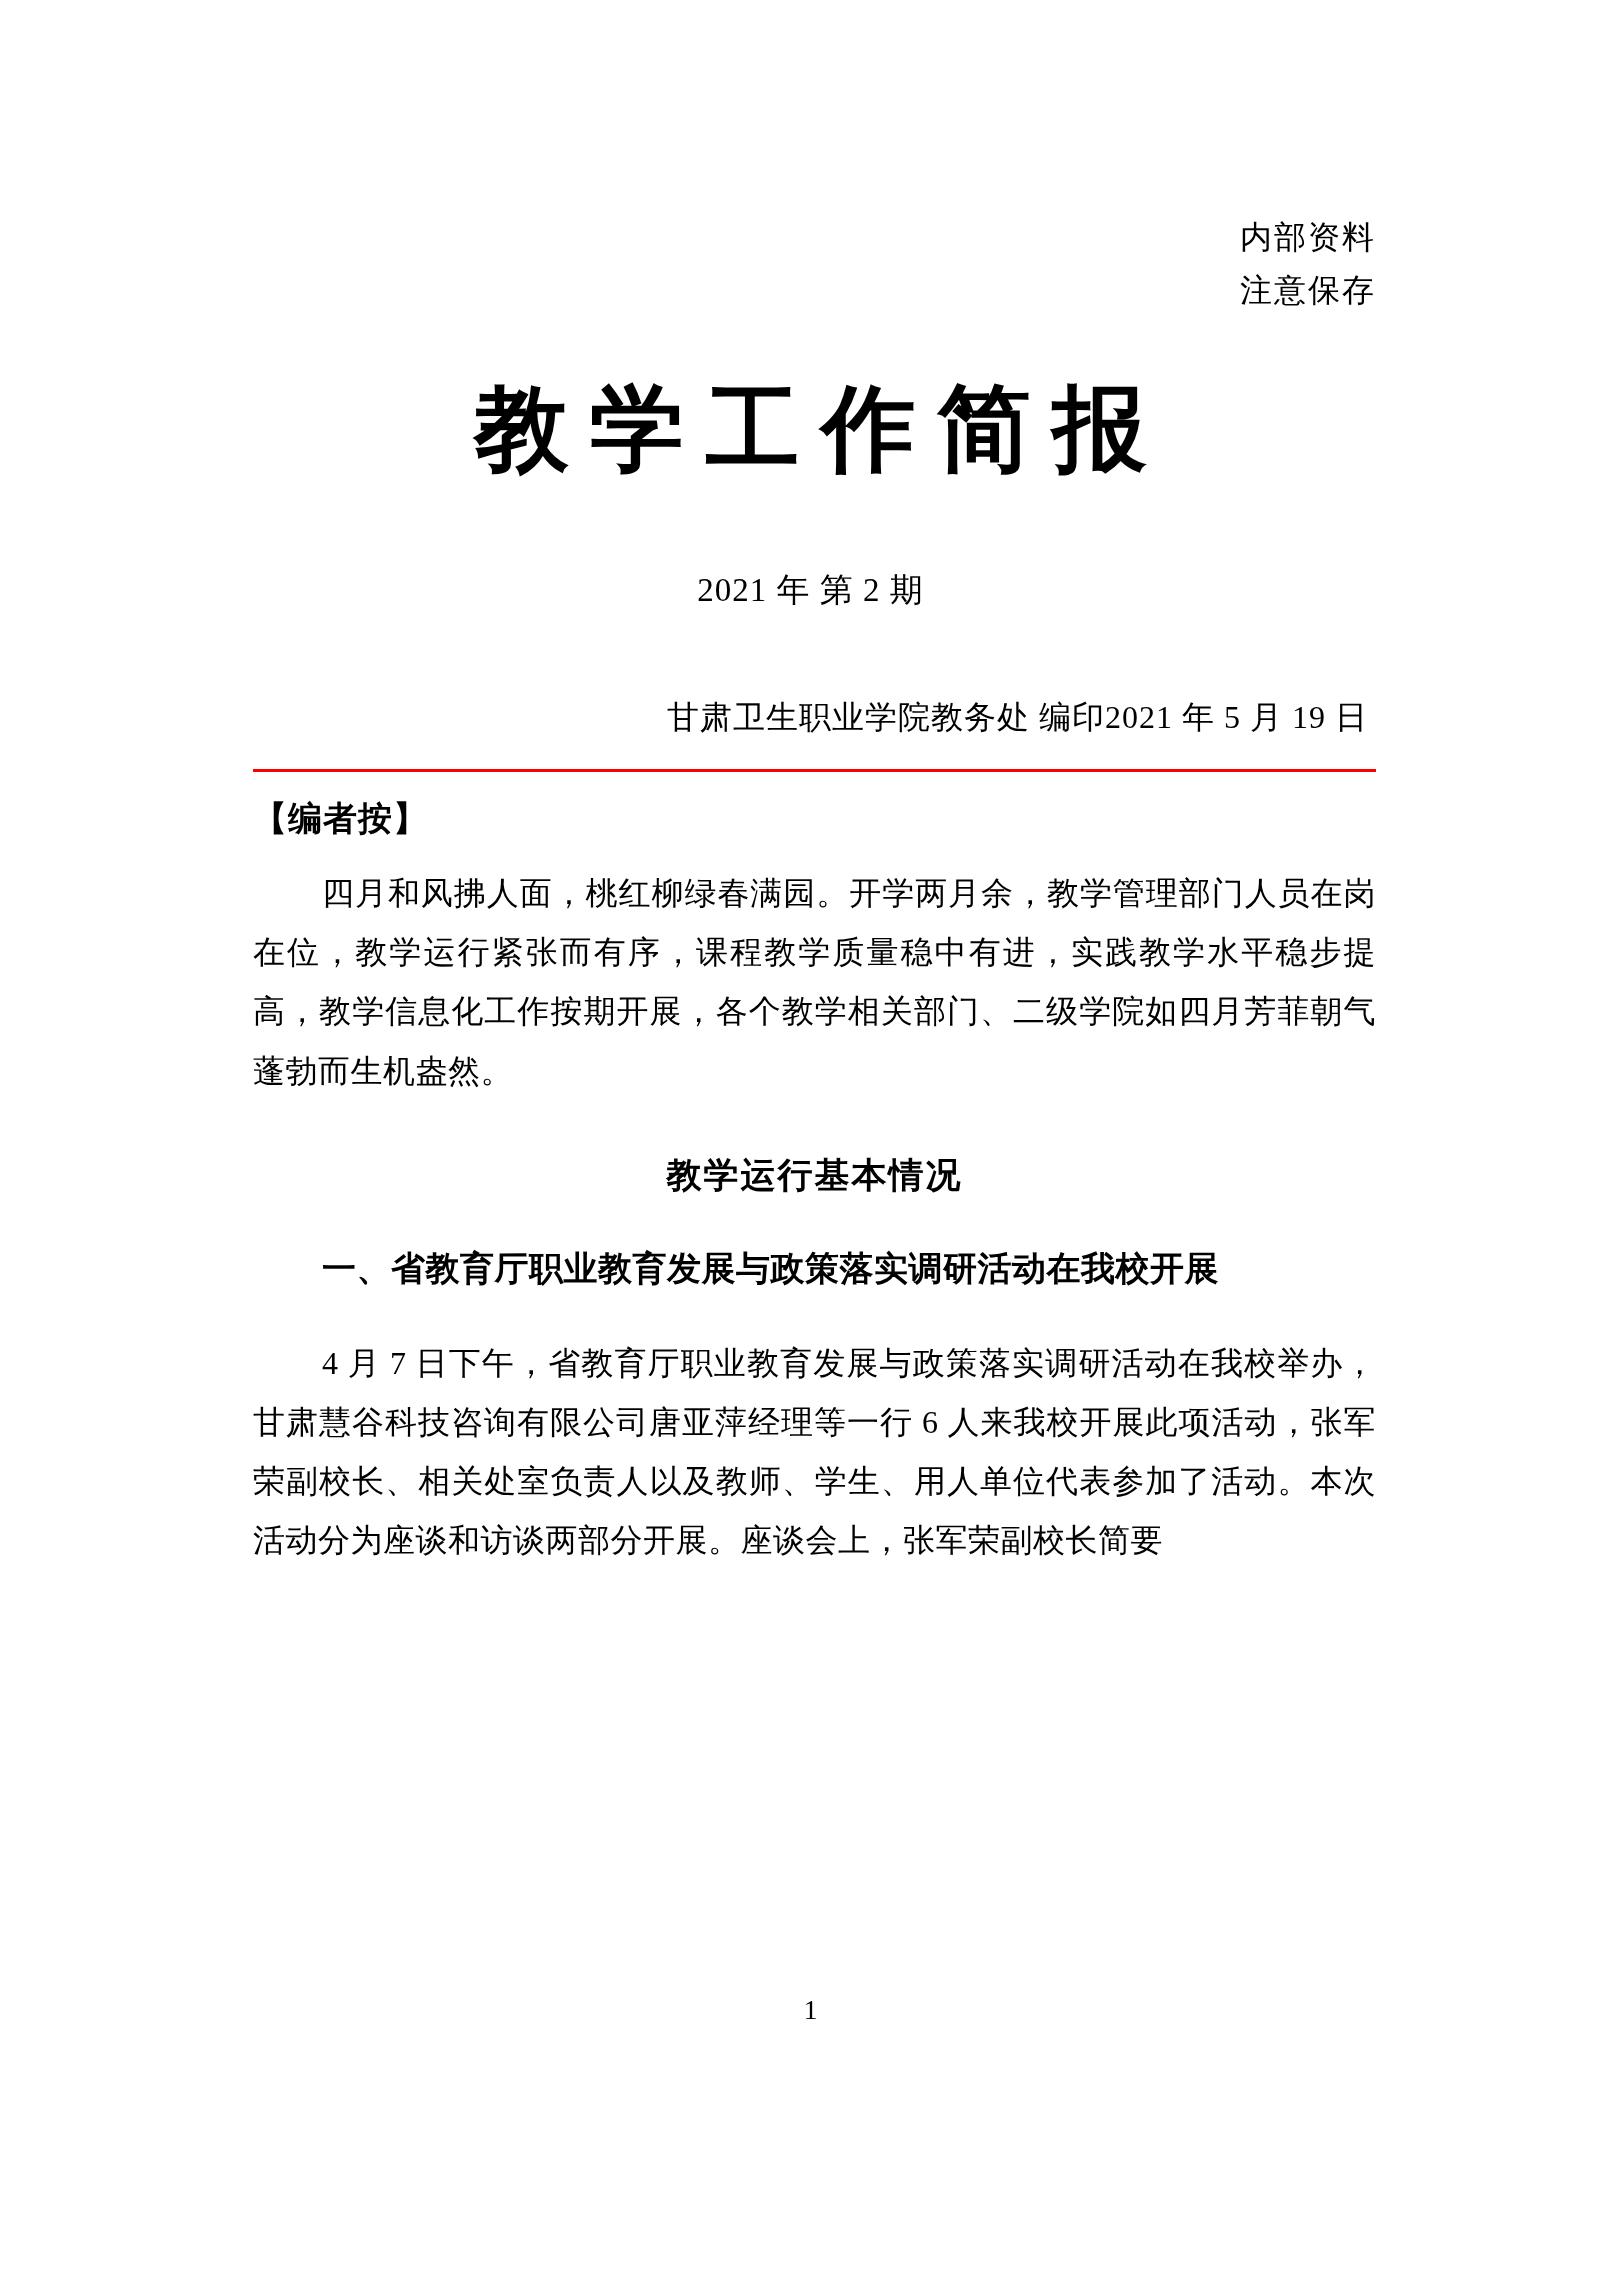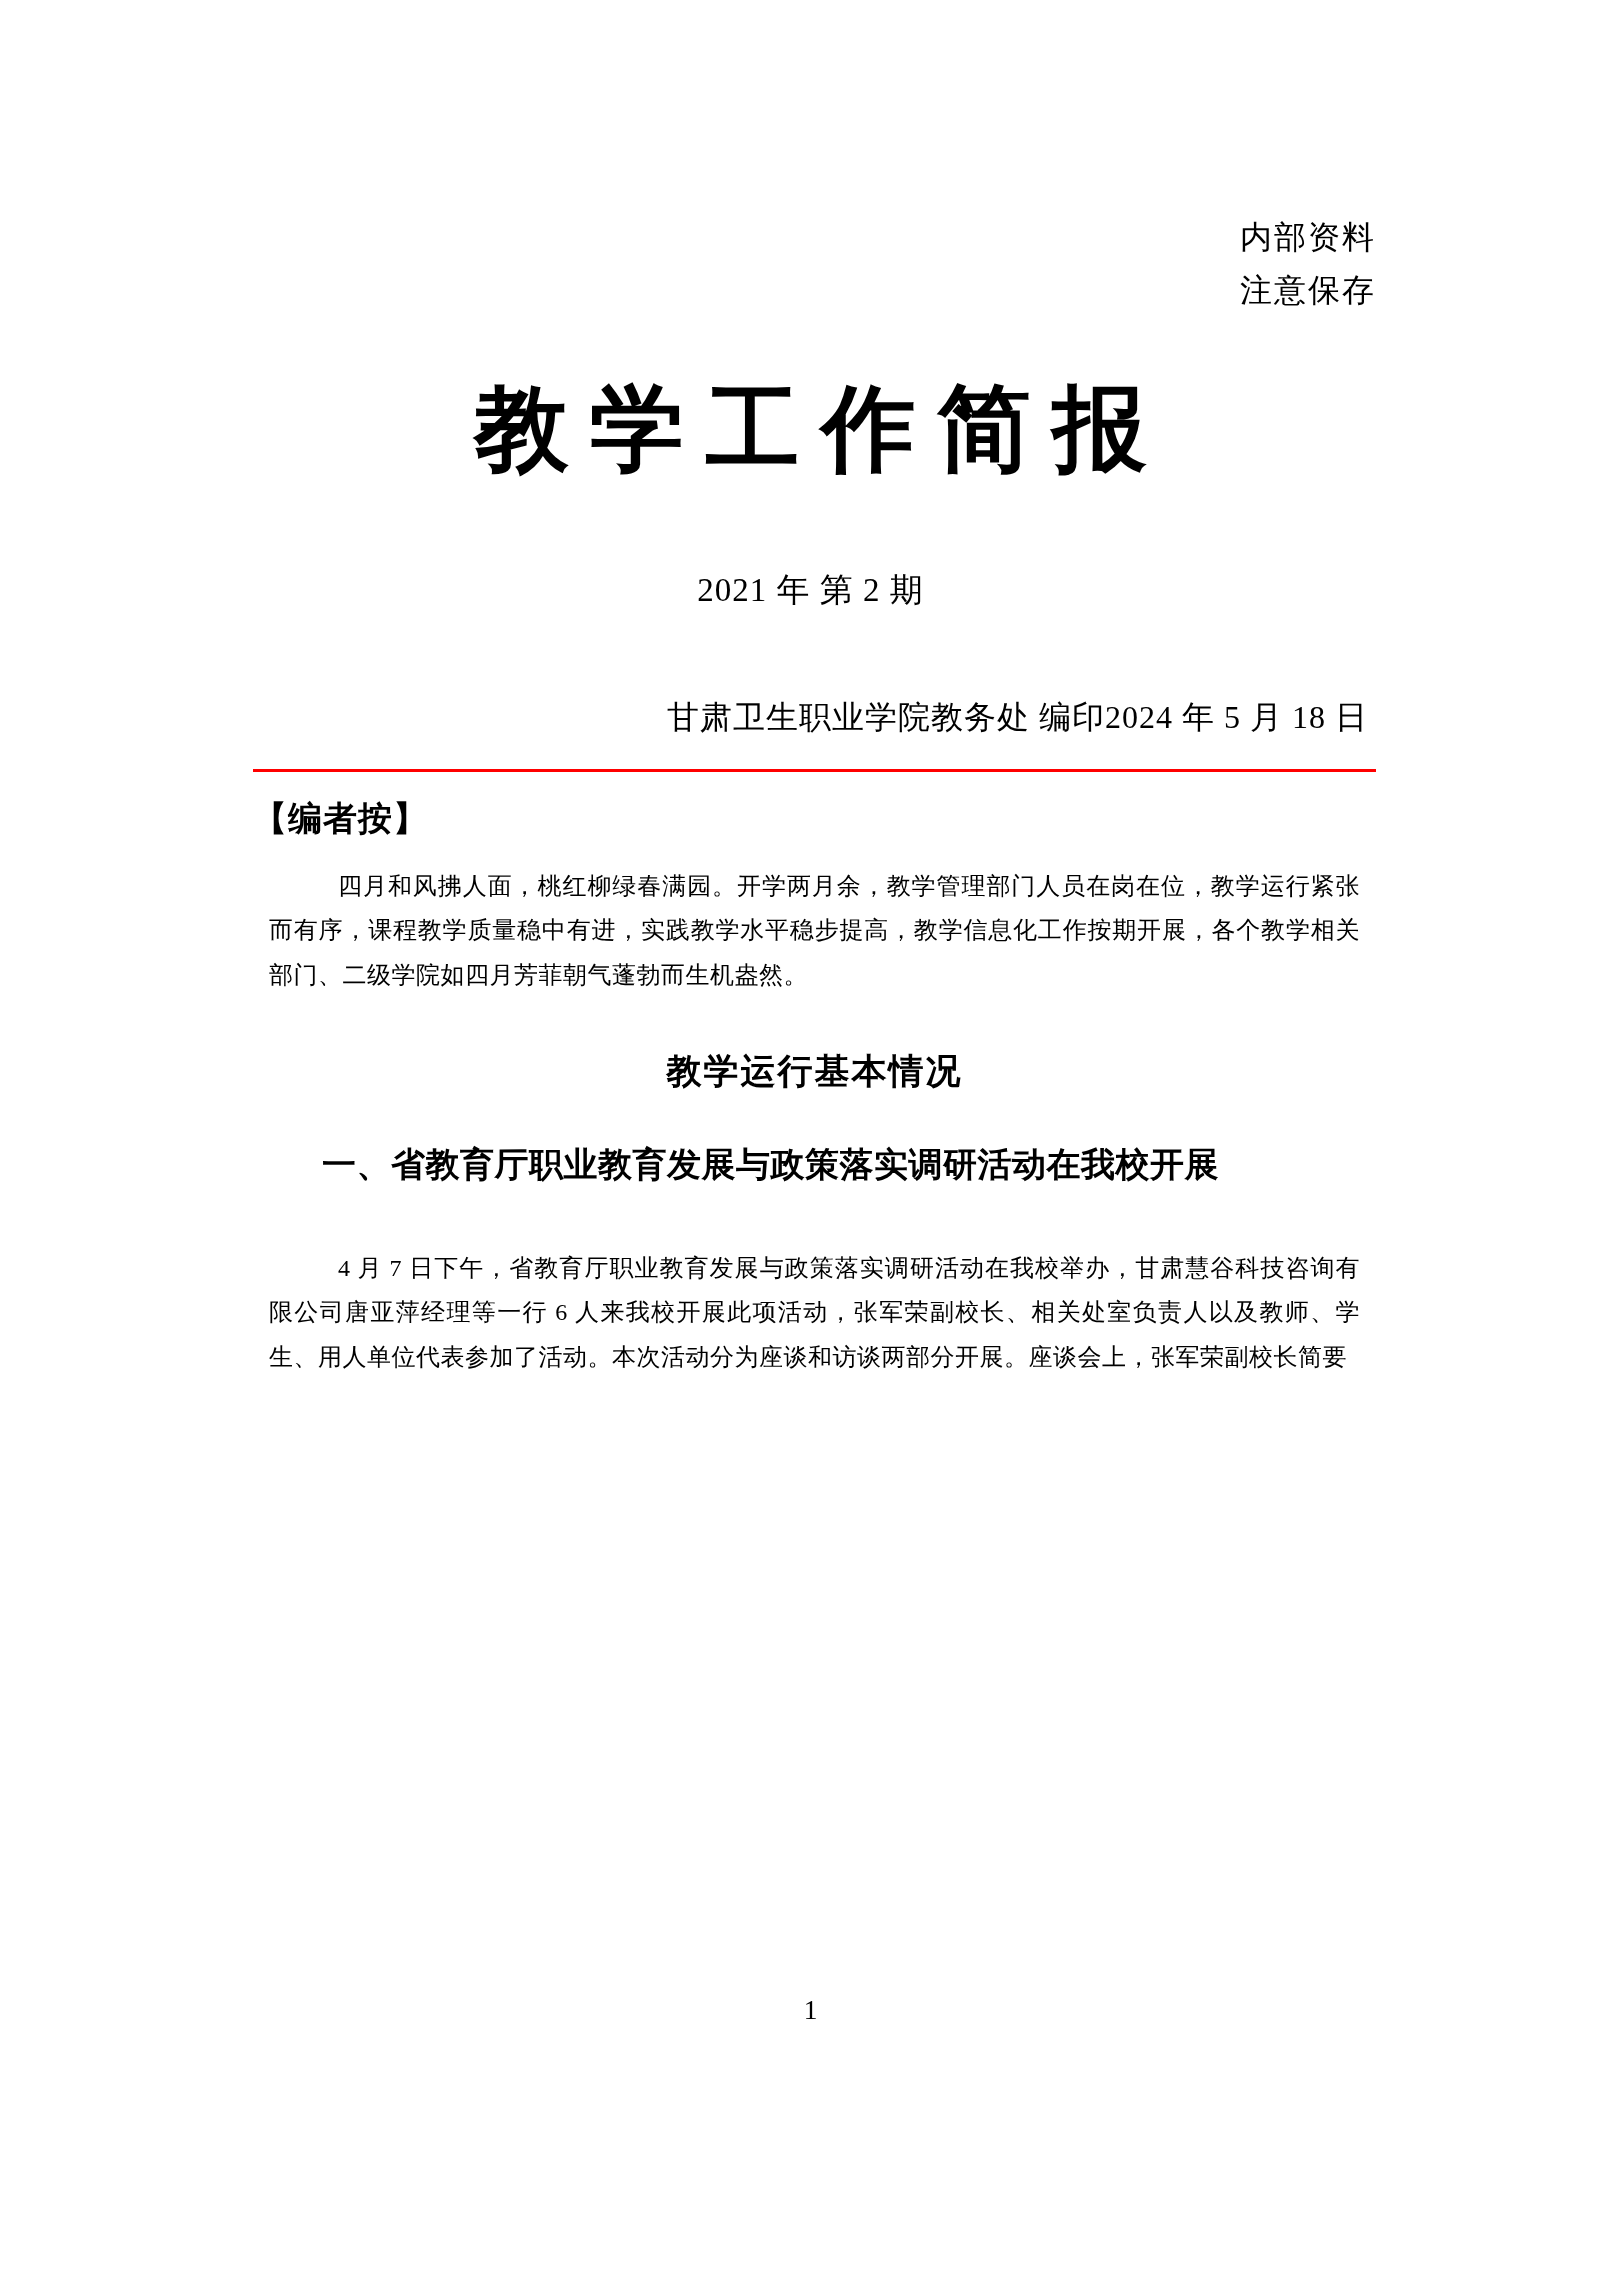--- a/index.html
+++ b/index.html
@@ -82,23 +82,23 @@
     left: 253px;
     right: 245px;
   }
   .editor-note {
     font-weight: bold;
     font-size: 34px;
     letter-spacing: 1px;
     margin: 0 0 22px 0;
   }
   p.body-text {
-    font-size: 24px;
+    font-size: 32px;
     line-height: 1.85;
-    margin: 16px;
+    margin: 0;
     text-align: justify;
     text-justify: inter-ideograph;
     text-indent: 69px;
     letter-spacing: 0.5px;
   }
   h2.section-title {
     font-weight: bold;
     font-size: 35px;
     text-align: center;
     margin: 51px 0 39px 0;
@@ -135,21 +135,21 @@
     <div>内部资料</div>
     <div>注意保存</div>
   </div>
 
   <div class="masthead">教学工作简报</div>
 
   <div class="issue-line">2021 年  第 2 期</div>
 
   <div class="imprint-row">
     <div>甘肃卫生职业学院教务处 编印</div>
-    <div>2024 年 5 月 18 日</div>
+    <div>2021 年 5 月 19 日</div>
   </div>
 
   <div class="red-rule"></div>
 
   <div class="content">
     <div class="editor-note">【编者按】</div>
     <p class="body-text">四月和风拂人面，桃红柳绿春满园。开学两月余，教学管理部门人员在岗在位，教学运行紧张而有序，课程教学质量稳中有进，实践教学水平稳步提高，教学信息化工作按期开展，各个教学相关部门、二级学院如四月芳菲朝气蓬勃而生机盎然。</p>
 
     <h2 class="section-title">教学运行基本情况</h2>
 

